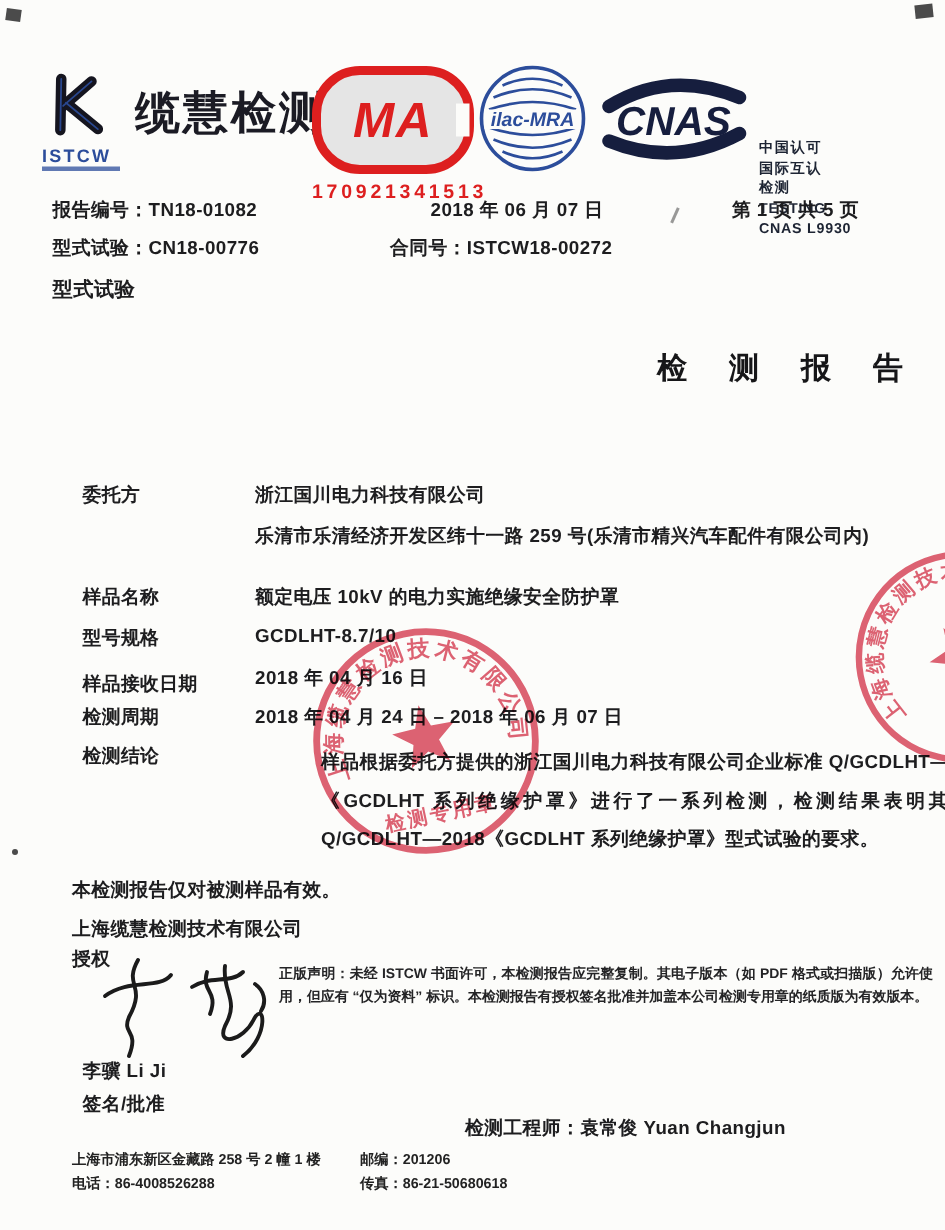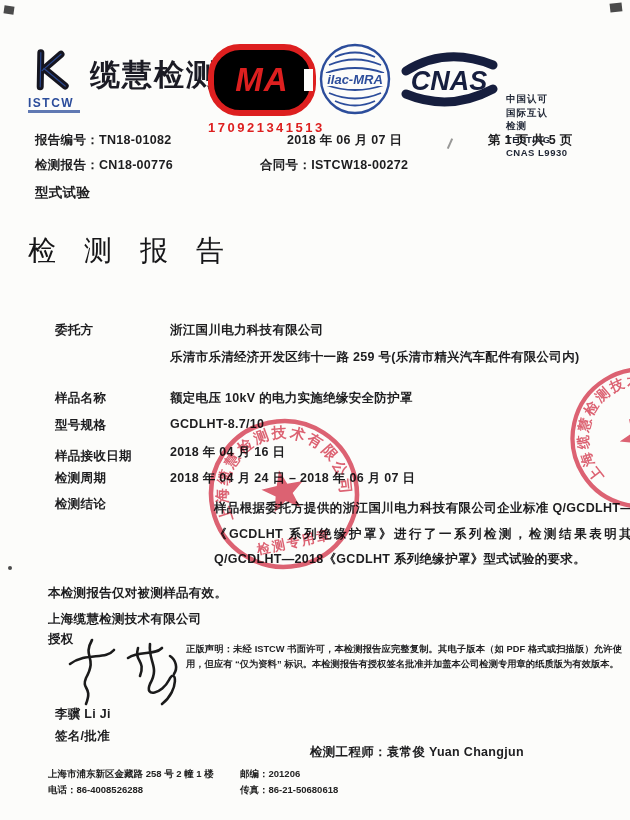--- a/index.html
+++ b/index.html
@@ -11,29 +11,29 @@
   }
   .abs{position:absolute;}
   .b{font-weight:700;}
   .t12{font-size:12.5px;letter-spacing:.3px;}
   
   .brand{font-size:30px;font-weight:900;color:#1b1b24;letter-spacing:2px;}
   .istcw-word{font-size:12px;font-weight:800;color:#2c4d9b;letter-spacing:1.5px;}
   .istcw-rule{width:52px;height:3px;background:#2c4d9b;opacity:.75;}
   .cma-box{
     width:96px;height:60px;border:6px solid #dd1f1f;border-radius:32px;
-    display:flex;align-items:center;justify-content:center;background:#000000;
+    display:flex;align-items:center;justify-content:center;background:#e5e5e5;
   }
   .cma-ma{font-size:33px;font-weight:900;color:#dd1f1f;letter-spacing:1px;font-style:italic;}
   .cma-gap{width:9px;height:22px;background:#fcfcfa;}
   .cma-num{font-size:13px;font-weight:700;color:#dd1f1f;letter-spacing:2.5px;}
   .accred{font-size:9.5px;font-weight:800;color:#1d2433;line-height:13.5px;letter-spacing:1px;margin-top:48px;}
   .accred .en{letter-spacing:.5px;}
   
-  .title{width:100%;text-align:left;font-size:28px;font-weight:400;letter-spacing:28px;padding-left:28px;box-sizing:border-box;color:#161618;}
+  .title{width:100%;text-align:right;font-size:20px;font-weight:700;letter-spacing:28px;padding-left:28px;box-sizing:border-box;color:#161618;}
   .lbl{font-weight:700;}
   .para{line-height:25.5px;text-align:justify;margin-left:44px;}
   .disclaimer{font-size:9.3px;line-height:14.5px;font-weight:600;color:#242426;text-align:justify;}
   .foot{font-size:9.5px;font-weight:700;color:#222;line-height:16px;}
   
   .stamp{mix-blend-mode:multiply;opacity:.82;}
   .stamp text{font-weight:800;}
   
   .mark{background:#2b2b2b;opacity:.85;}
 </style>
@@ -106,21 +106,21 @@
     <div class="en">CNAS L9930</div>
   </div>
 
   <div class="abs t12 b" style="left:35px;top:132px;">
     <span>报告编号：</span><span>TN18-01082</span>
   </div>
   <div class="abs t12 b" style="left:287px;top:132px;">2018 年 06 月 07 日</div>
   <div class="abs t12 b" style="left:488px;top:132px;">第 1 页 共 5 页</div>
 
   <div class="abs t12 b" style="left:35px;top:157px;">
-    <span>检测报告：</span><span>CN18-00776</span>
+    <span>型式试验：</span><span>CN18-00776</span>
   </div>
   <div class="abs t12 b" style="left:260px;top:157px;">
     <span>合同号：</span><span>ISTCW18-00272</span>
   </div>
 
   <div class="abs t12 b" style="left:35px;top:184px;font-size:13.5px;">型式试验</div>
 
   <div class="abs title" style="top:232px;">检测报告</div>
 
   <div class="abs t12 lbl" style="left:55px;top:322px;">委托方</div>

